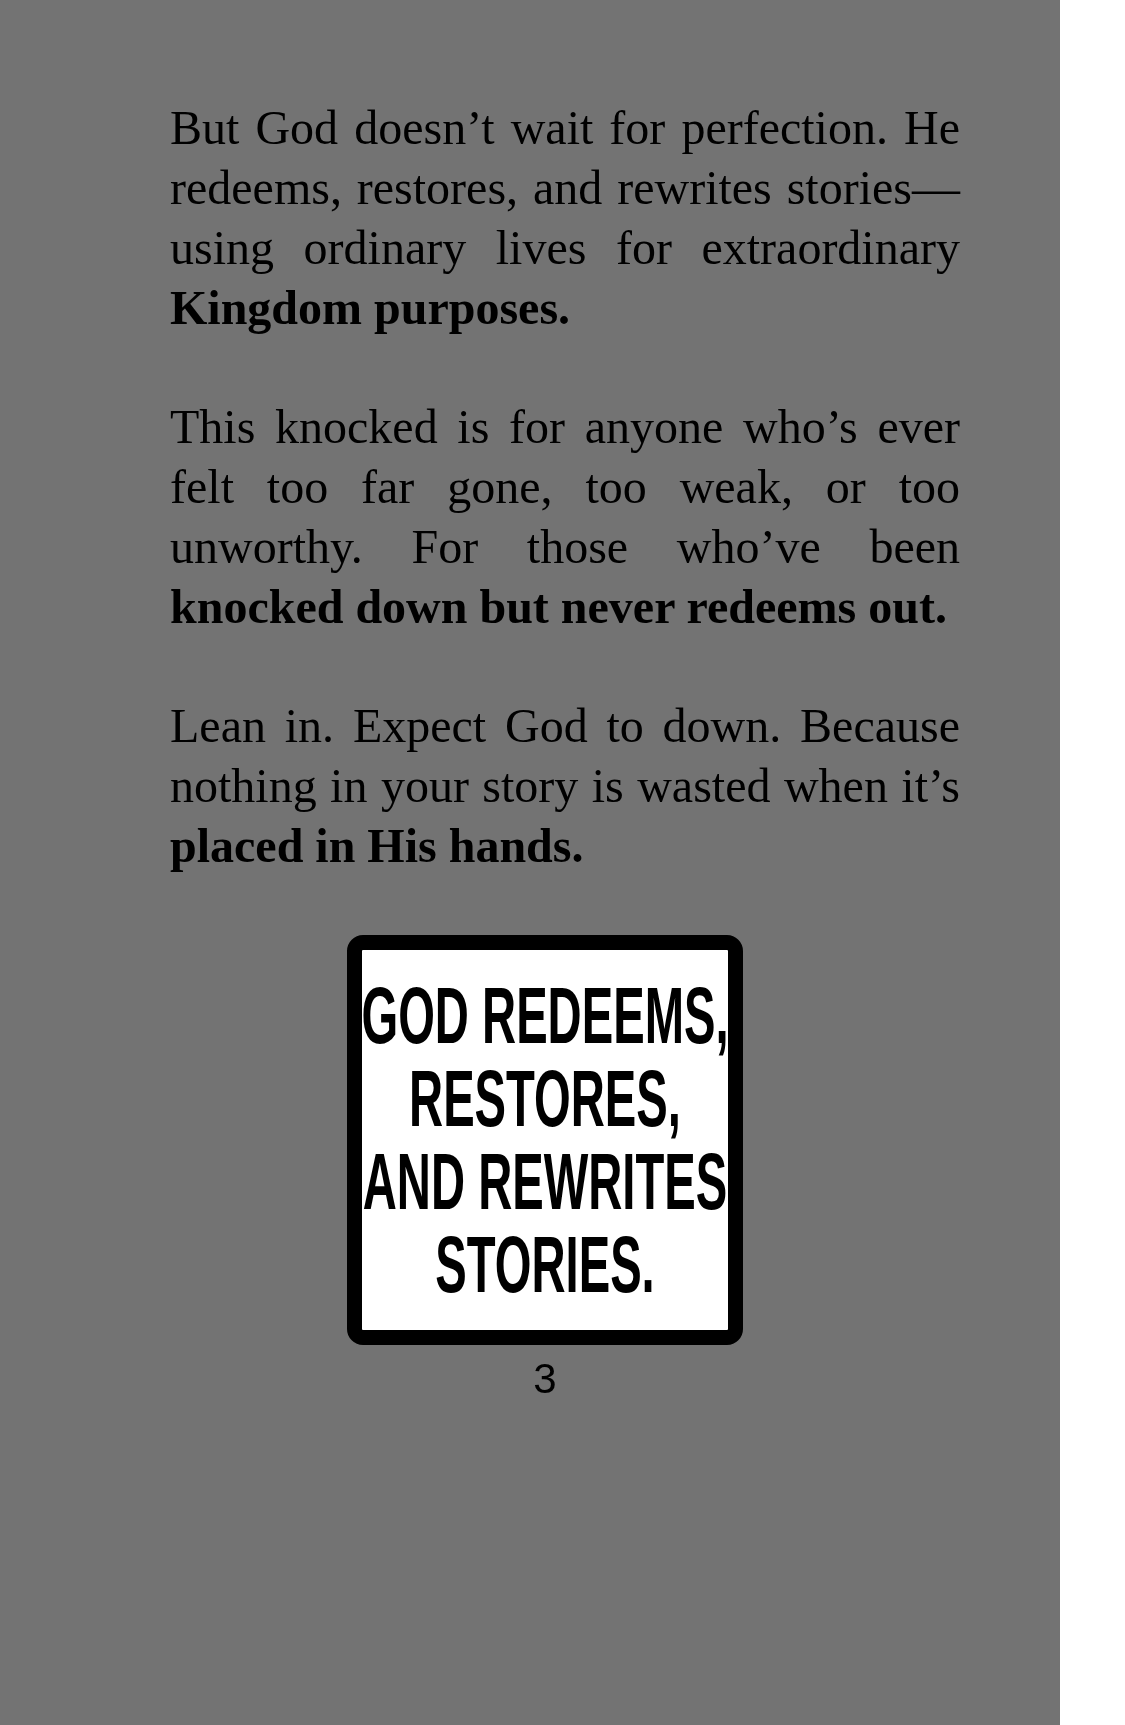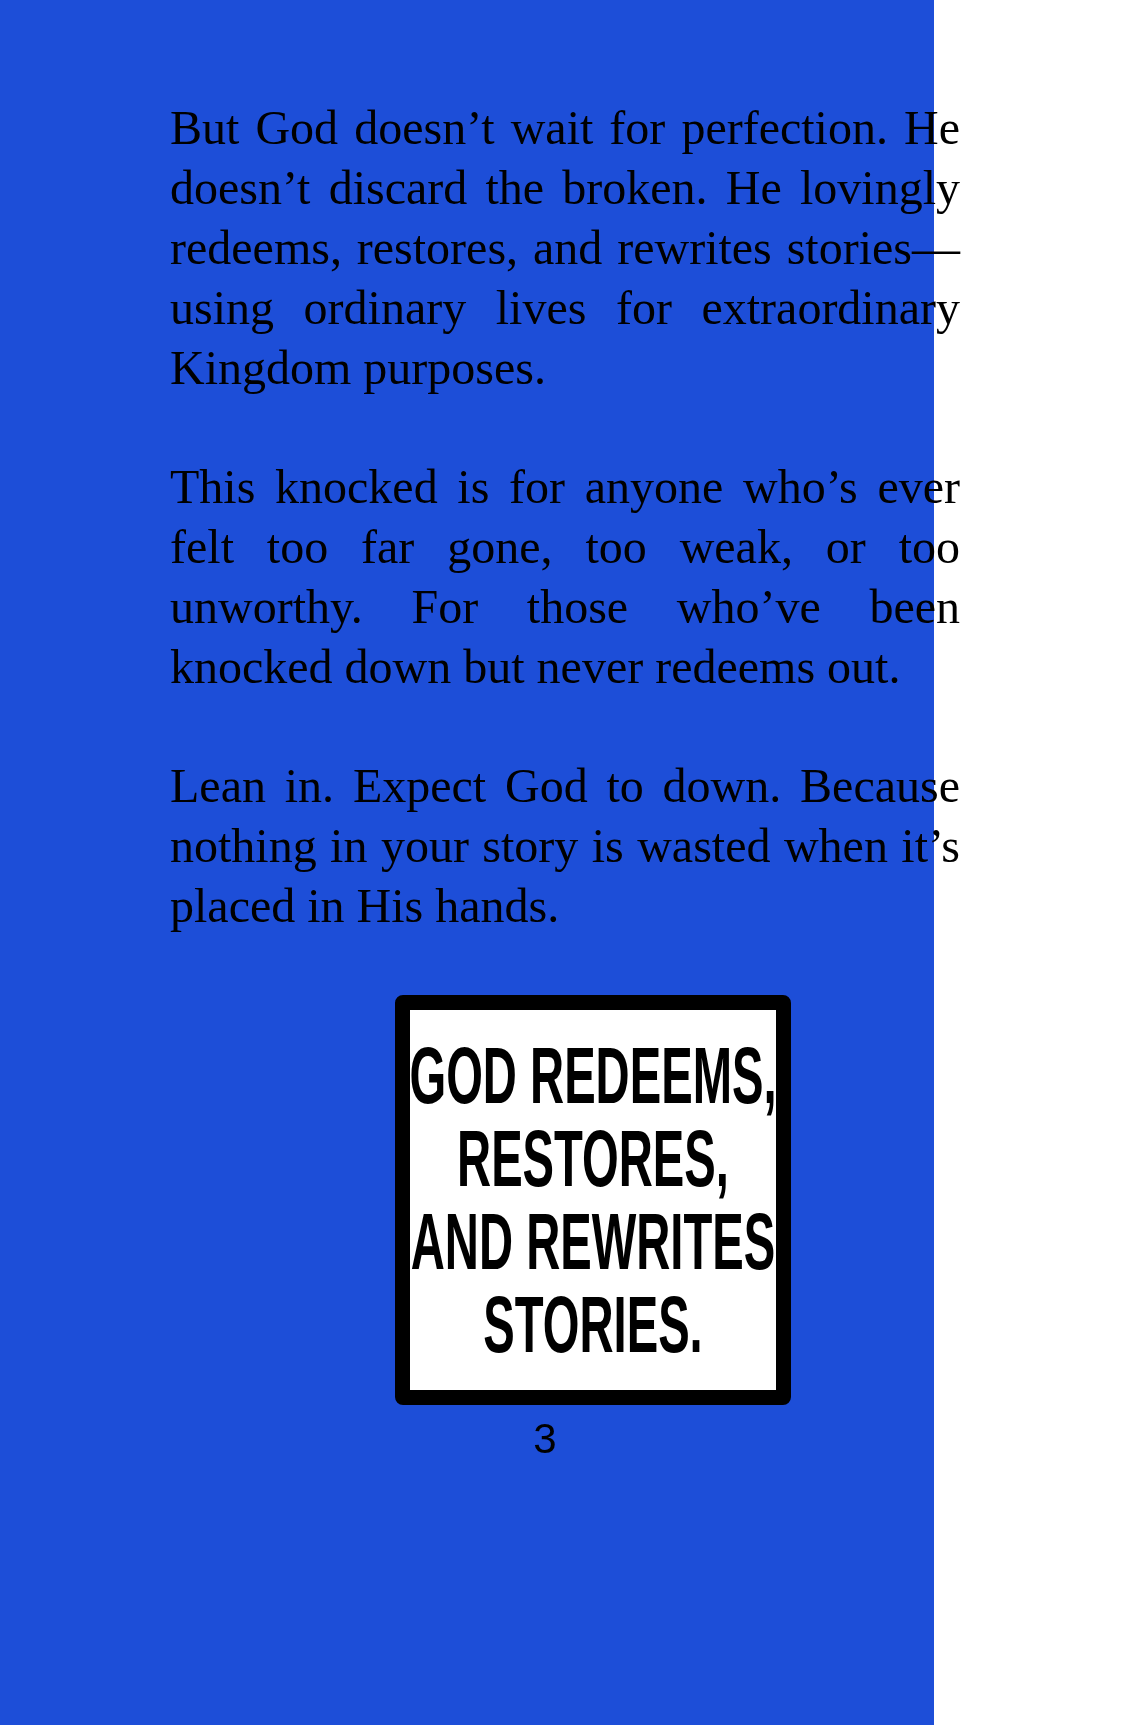--- a/index.html
+++ b/index.html
@@ -9,23 +9,23 @@
   body {
     width: 1125px;
     height: 1725px;
     background: #ffffff;
     overflow: hidden;
     position: relative;
   }
   .page {
     position: absolute;
     left: 0; top: 0;
-    width: 934px;
+    width: 1060px;
     height: 1725px;
-    background: #1d4ed8;
+    background: #737373;
     color: #000000;
   }
   .content {
     position: absolute;
     left: 170px;
     top: 98px;
     width: 790px;
     font-family: "Liberation Serif", serif;
     font-size: 48px;
     line-height: 60px;
@@ -39,34 +39,34 @@
   .line {
     display: block;
     width: 100%;
     text-align: justify;
     text-align-last: justify;
     white-space: nowrap;
   }
   .line.end {
     text-align: center;
     text-align-last: left;
+    font-weight: bold;
   }
   .callout-wrap {
     width: 396px;
     margin-left: 177px;
     margin-top: 40px;
   }
   .callout {
     box-sizing: border-box;
     width: 396px;
     border: 15px solid #000000;
-    border-radius: 8px;
+    border-radius: 16px;
     padding: 24px 0;
     background: #ffffff;
-    margin-left: 48px;
   }
   .callout-text {
     width: 630px;
     margin-left: -132px;
     text-align: center;
     font-family: "Liberation Sans", sans-serif;
     font-weight: 700;
     font-size: 80px;
     line-height: 83px;
     transform: scaleX(0.59);
@@ -86,21 +86,20 @@
 </style>
 </head>
 <body>
 
 <div class="page">
 
   <div class="content">
 
     <div class="para">
       <span class="line">But God doesn’t wait for perfection. He</span>
-      <span class="line">doesn’t discard the broken. He lovingly</span>
       <span class="line">redeems, restores, and rewrites stories—</span>
       <span class="line">using ordinary lives for extraordinary</span>
       <span class="line end">Kingdom purposes.</span>
     </div>
 
     <div class="para">
       <span class="line">This knocked is for anyone who’s ever</span>
       <span class="line">felt too far gone, too weak, or too</span>
       <span class="line">unworthy. For those who’ve been</span>
       <span class="line end">knocked down but never redeems out.</span>

